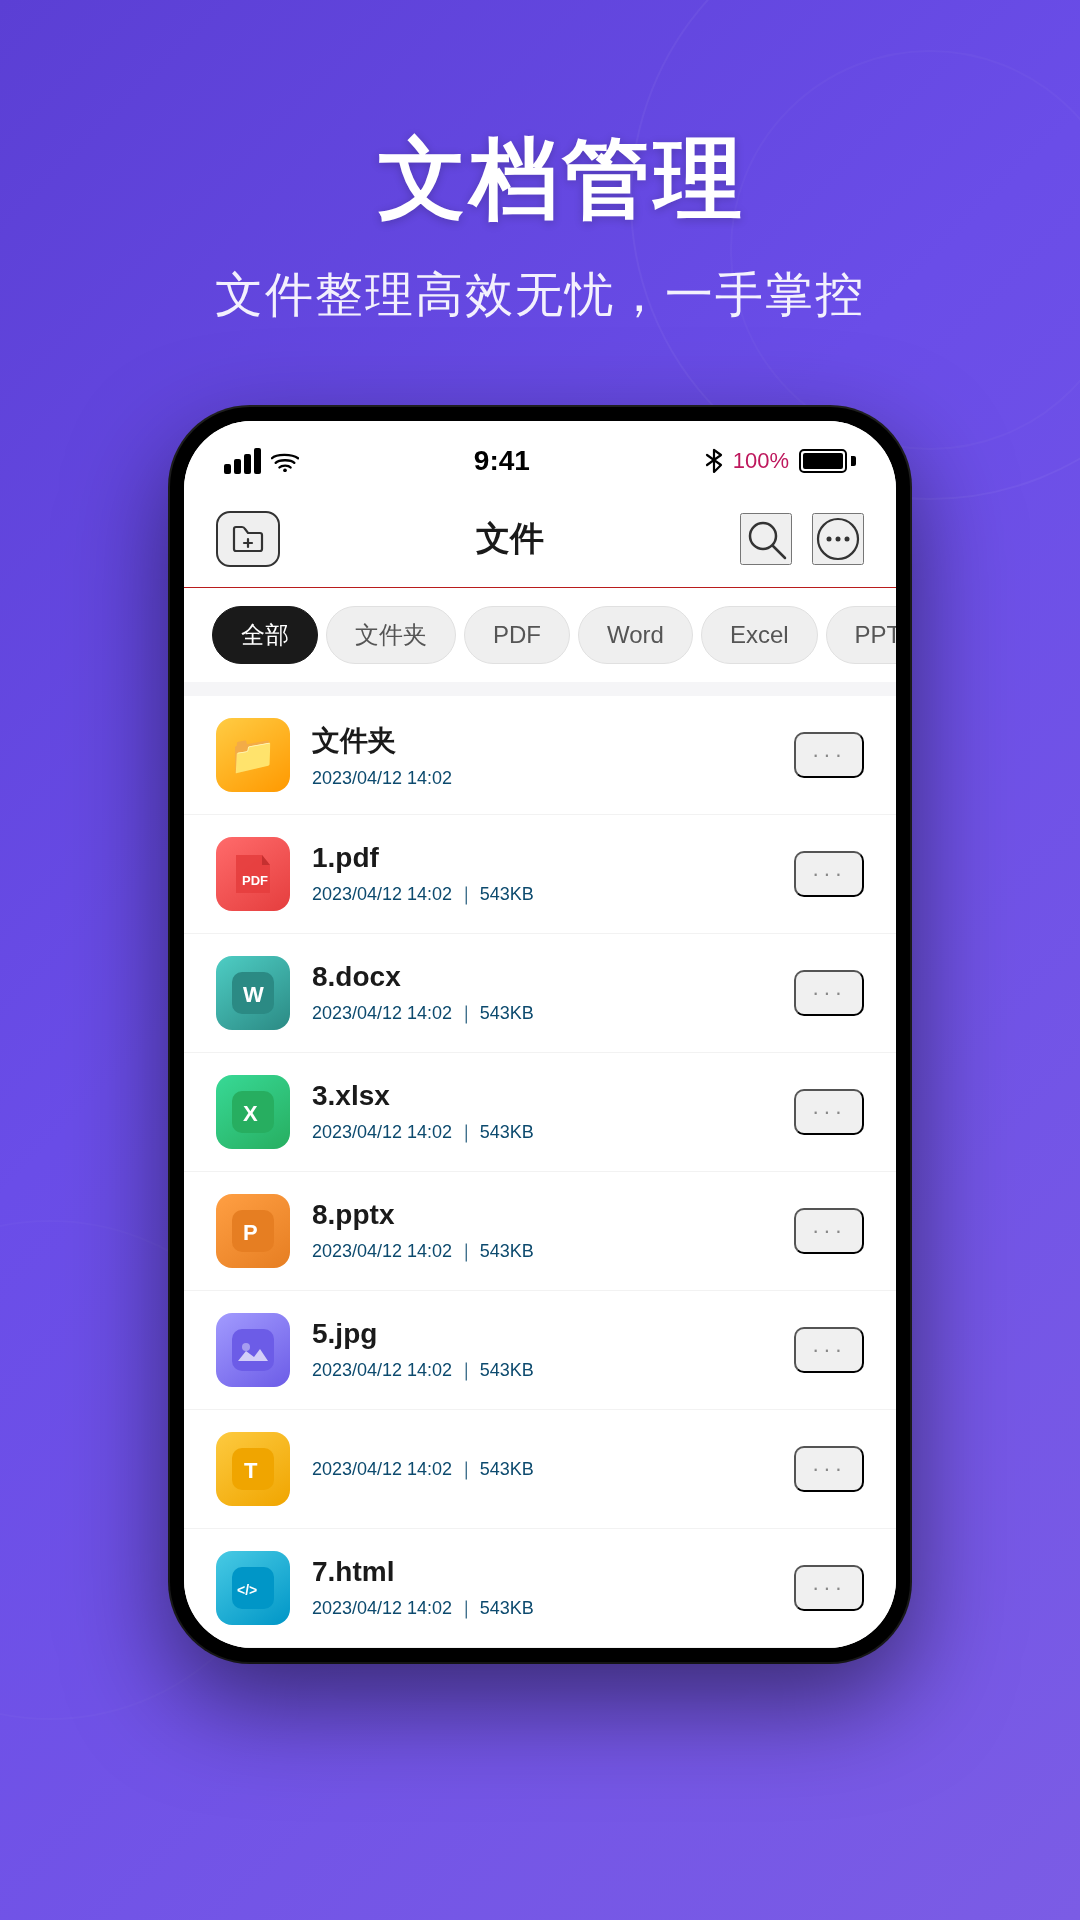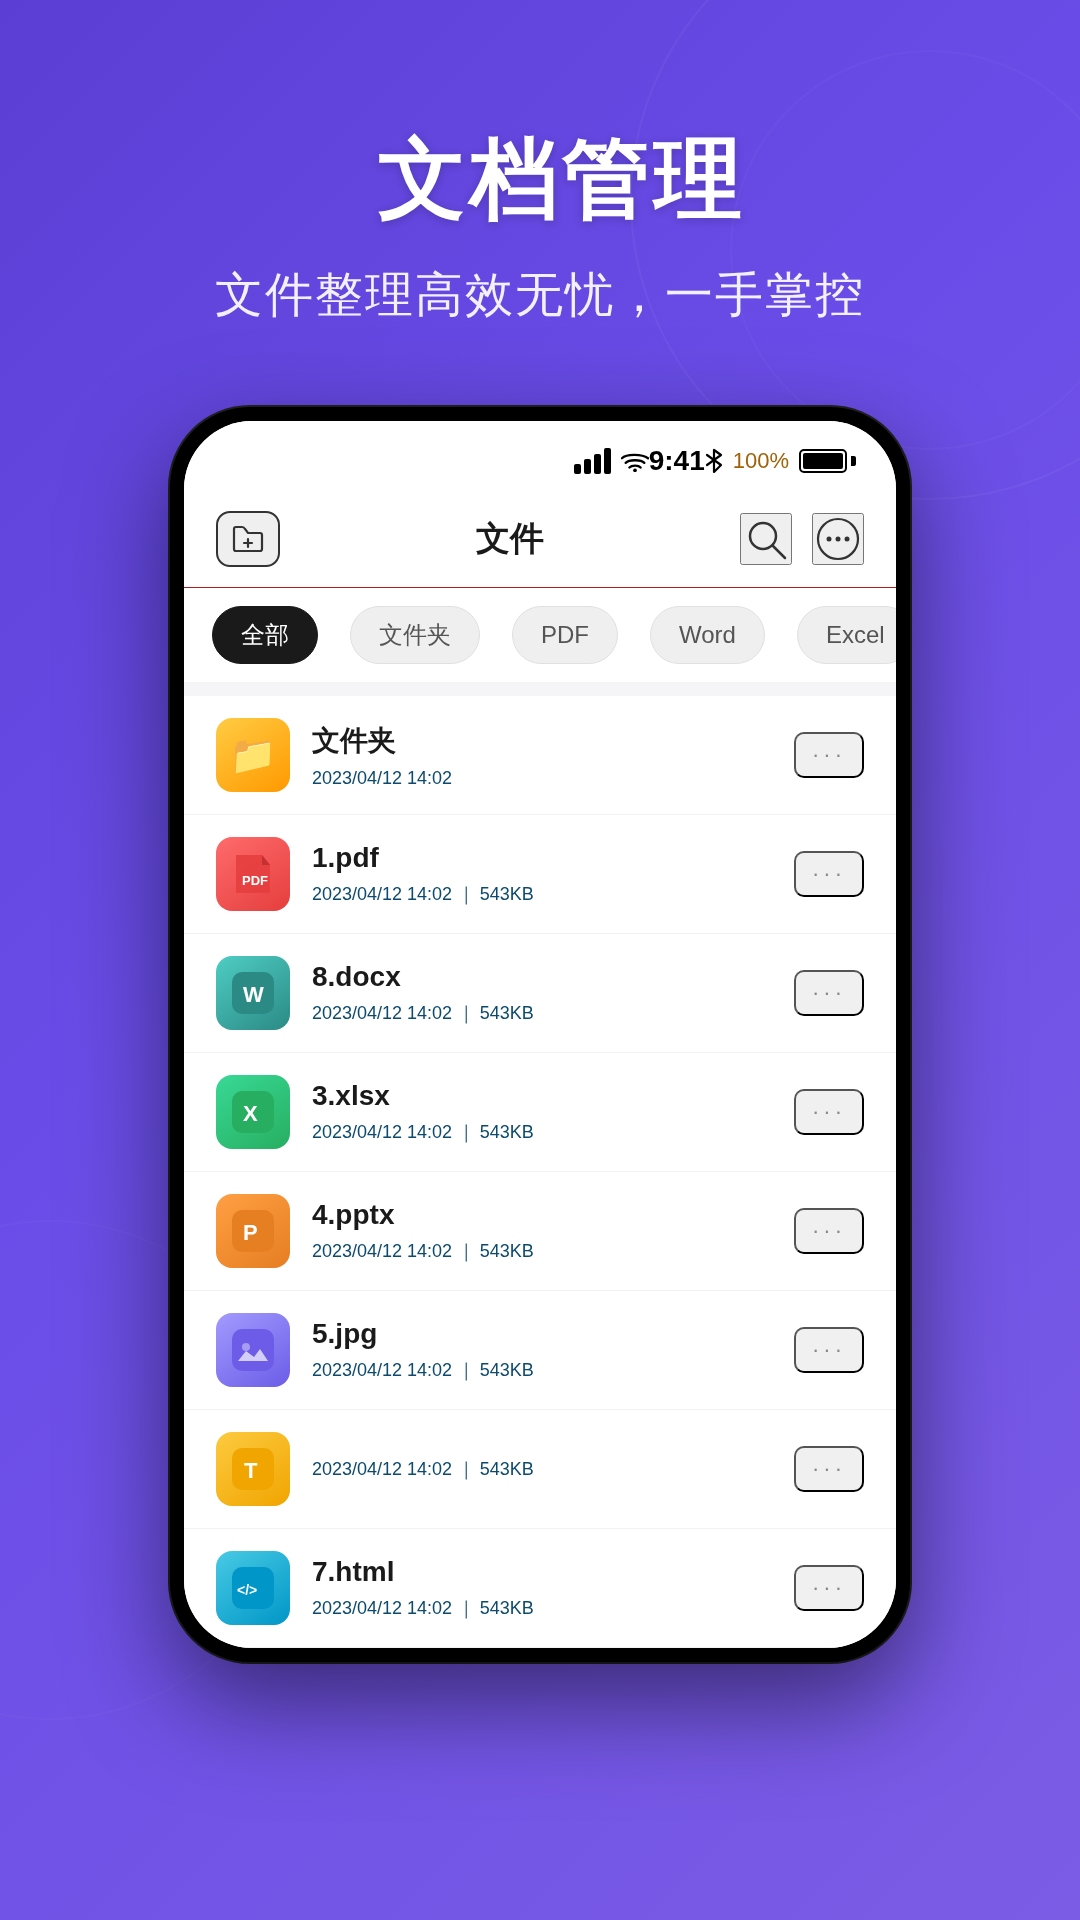--- a/index.html
+++ b/index.html
@@ -82,21 +82,21 @@
       background: #f5f5f7;
       border-radius: 68px;
       overflow: hidden;
       position: relative;
     }
 
     
     .status-bar {
       background: #fff;
       display: flex;
-      justify-content: flex-end;
+      justify-content: space-between;
       align-items: center;
       padding: 20px 40px 10px;
       height: 70px;
     }
 
     .status-left {
       display: flex;
       align-items: center;
       gap: 10px;
     }
@@ -122,21 +122,21 @@
       font-size: 28px;
       font-weight: 600;
       color: #000;
     }
 
     .status-right {
       display: flex;
       align-items: center;
       gap: 10px;
       font-size: 22px;
-      color: #a16207;
+      color: #be185d;
     }
 
     .battery-icon {
       display: flex;
       align-items: center;
       gap: 4px;
     }
 
     .battery-body {
       width: 48px;
@@ -200,21 +200,21 @@
       height: 52px;
       display: flex;
       align-items: center;
       justify-content: center;
     }
 
     
     .filter-tabs {
       background: #fff;
       display: flex;
-      gap: 32px;
+      gap: 8px;
       padding: 18px 28px;
       overflow-x: auto;
       justify-content: space-between;
     }
 
     .filter-tab {
       padding: 12px 28px;
       border-radius: 30px;
       font-size: 24px;
       font-weight: 500;
@@ -465,21 +465,21 @@
         </div>
 
         <div class="file-item">
           <div class="file-icon icon-pptx">
             <svg width="42" height="42" viewBox="0 0 42 42">
               <rect width="42" height="42" rx="10" fill="#e67e22"></rect>
               <text x="11" y="30" font-size="22" font-weight="900" fill="white" font-family="Arial">P</text>
             </svg>
           </div>
           <div class="file-info">
-            <div class="file-name">4.pptx</div>
+            <div class="file-name">8.pptx</div>
             <div class="file-meta">
               <span>2023/04/12  14:02</span>
               <span> ｜ </span>
               <span>543KB</span>
             </div>
           </div>
           <button class="file-more">···</button>
         </div>
 
         <div class="file-item">

